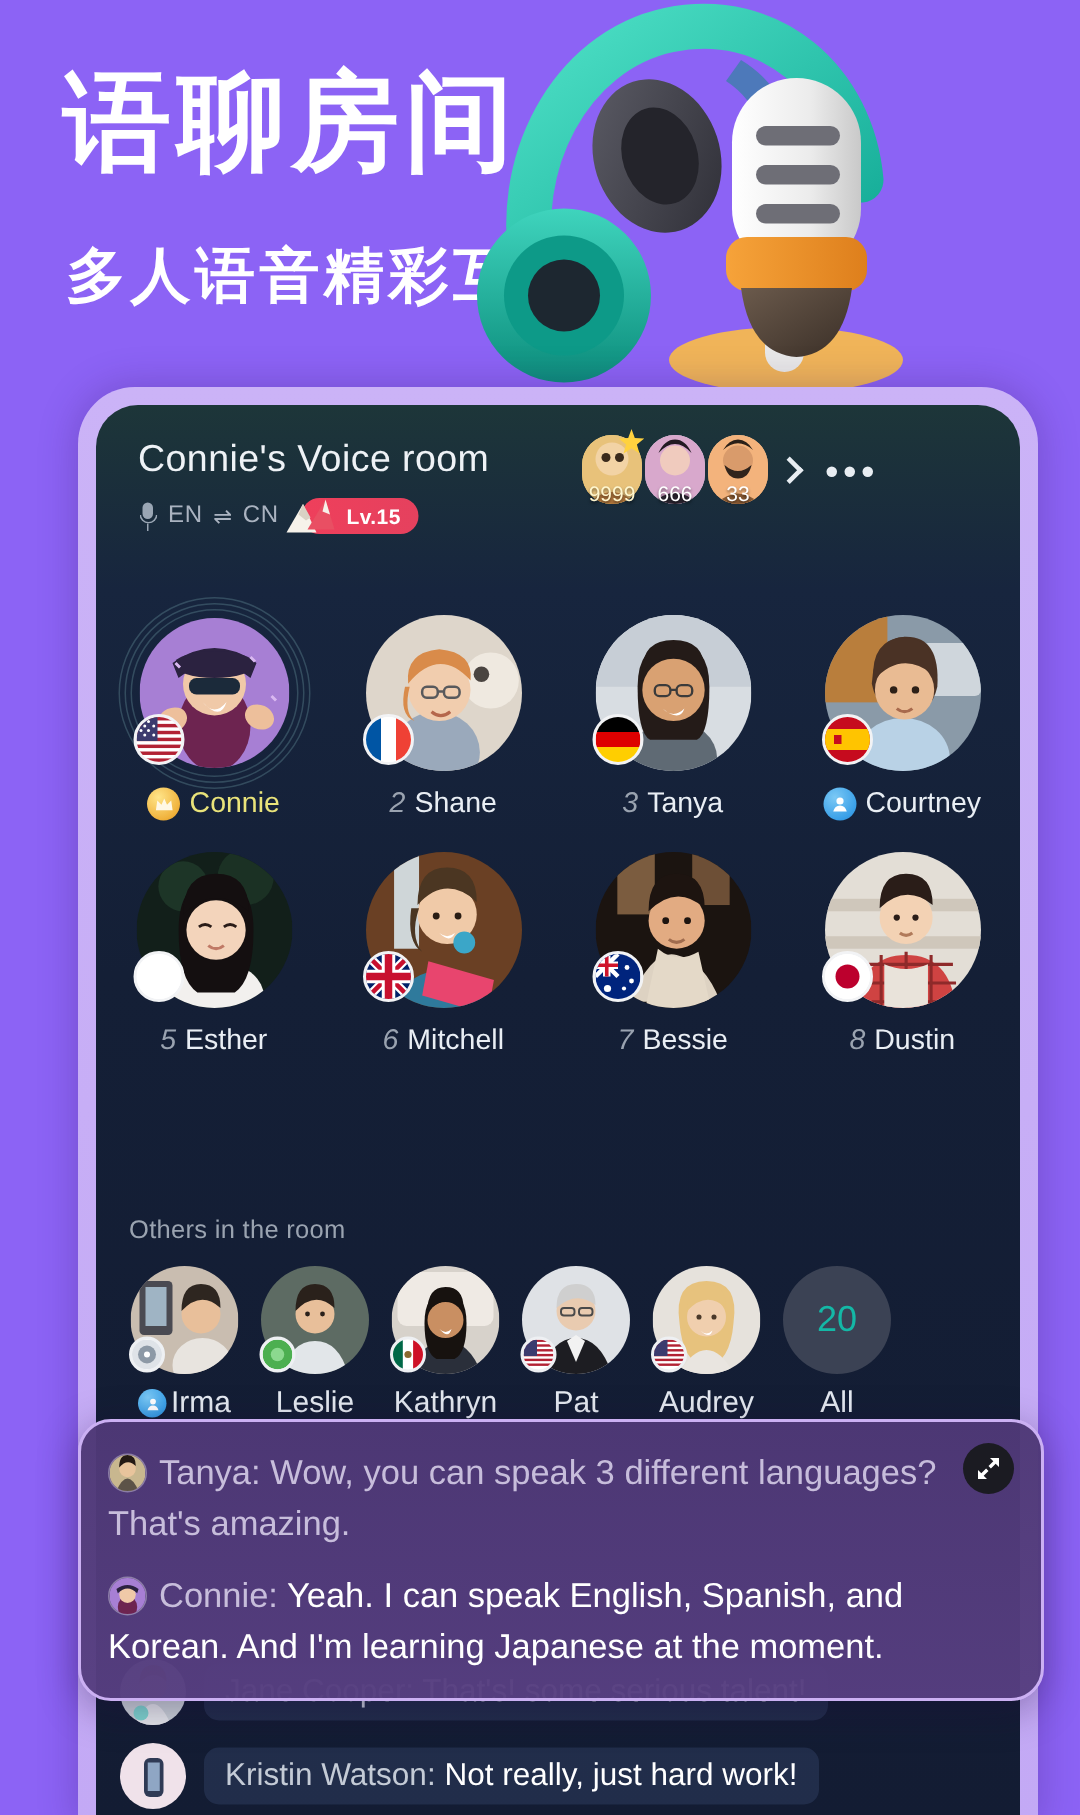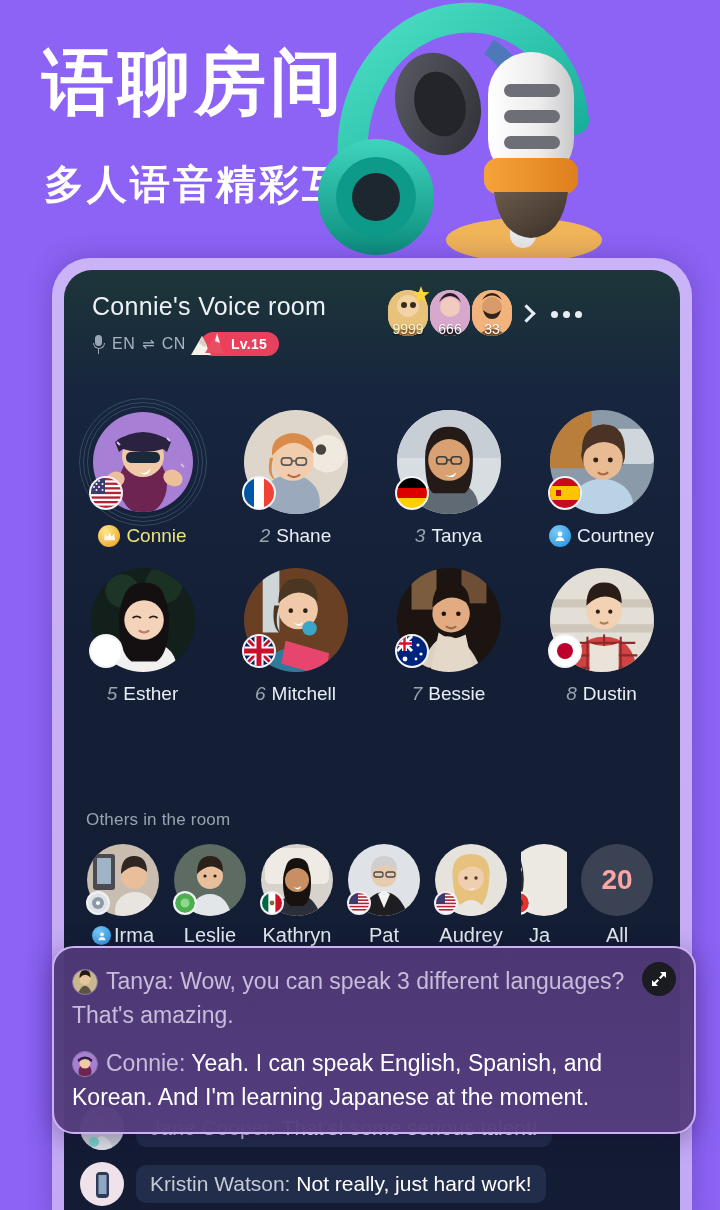--- a/index.html
+++ b/index.html
@@ -140,21 +140,21 @@
     overflow: hidden; border: 2px solid #eef0f3; background:#fff;
   }
   .oname { margin-top: 8px; font-size: 20px; color: #e5eaf1; display: flex; align-items: center; gap: 3px; white-space: nowrap; }
   .oname .vb { width: 19px; height: 19px; border-radius: 50%;
     background: radial-gradient(circle at 35% 30%, #7cc9f5 0%, #3aa0e8 70%, #2b86cc 100%);
     display: flex; align-items: center; justify-content: center; }
   .oname .vb svg { width: 10px; height: 10px; display:block; }
   .oall .circle {
     width: 72px; height: 72px; border-radius: 50%; background: #3b4254;
     display: flex; align-items: center; justify-content: center;
-    font-size: 28px; color: #fca5a5; font-weight: bold;
+    font-size: 24px; color: #14b8a6;
   }
   .oclip { width: 46px; overflow: hidden; }
   .oclip .oav { width: 72px; }
   .oclip .oname { overflow: hidden; width: 30px; }
 
   
   .chatlist { position: absolute; left: 0; bottom: 0; width: 616px; padding: 0 12px 0 16px; }
   .chatline { display: flex; align-items: center; gap: 12px; margin-bottom: 12px; }
   .chatline .cav { width: 44px; height: 44px; border-radius: 50%; overflow: hidden; flex: 0 0 44px; }
   .chatline .ctxt {
@@ -751,40 +751,20 @@
                   </g>
               <rect width="9" height="11" fill="#3c3b6e"></rect>
             </svg>
           </div>
         </div>
         <div class="oname">
               <span>Audrey</span>
             </div>
       </div>
 
-      <div class="oitem oclip">
-        <div class="oav">
-          <div class="pic">
-            <svg class="av-img" viewBox="0 0 72 72">
-              <rect width="72" height="72" fill="#ece8e2"></rect>
-              <path d="M6 0 q14 26 8 50 q-6 22 -14 22 l0 -72z" fill="#2b2622"></path>
-              <path d="M0 24 q10 -12 14 2 q-8 16 -14 10z" fill="#f2efe9"></path>
-            </svg>
-          </div>
-          <div class="omark">
-            <svg class="av-img" viewBox="0 0 20 20">
-                  <circle cx="10" cy="10" r="10" fill="#e0352f"></circle>
-                  <circle cx="10" cy="10" r="4" fill="#7d1612"></circle>
-                </svg>
-          </div>
-        </div>
-        <div class="oname">
-              <span>Ja</span>
-            </div>
-      </div>
 
       <div class="oitem oall">
         <div class="circle">20</div>
         <div class="oname">
               <span>All</span>
             </div>
       </div>
 
     </div>
   </div>

